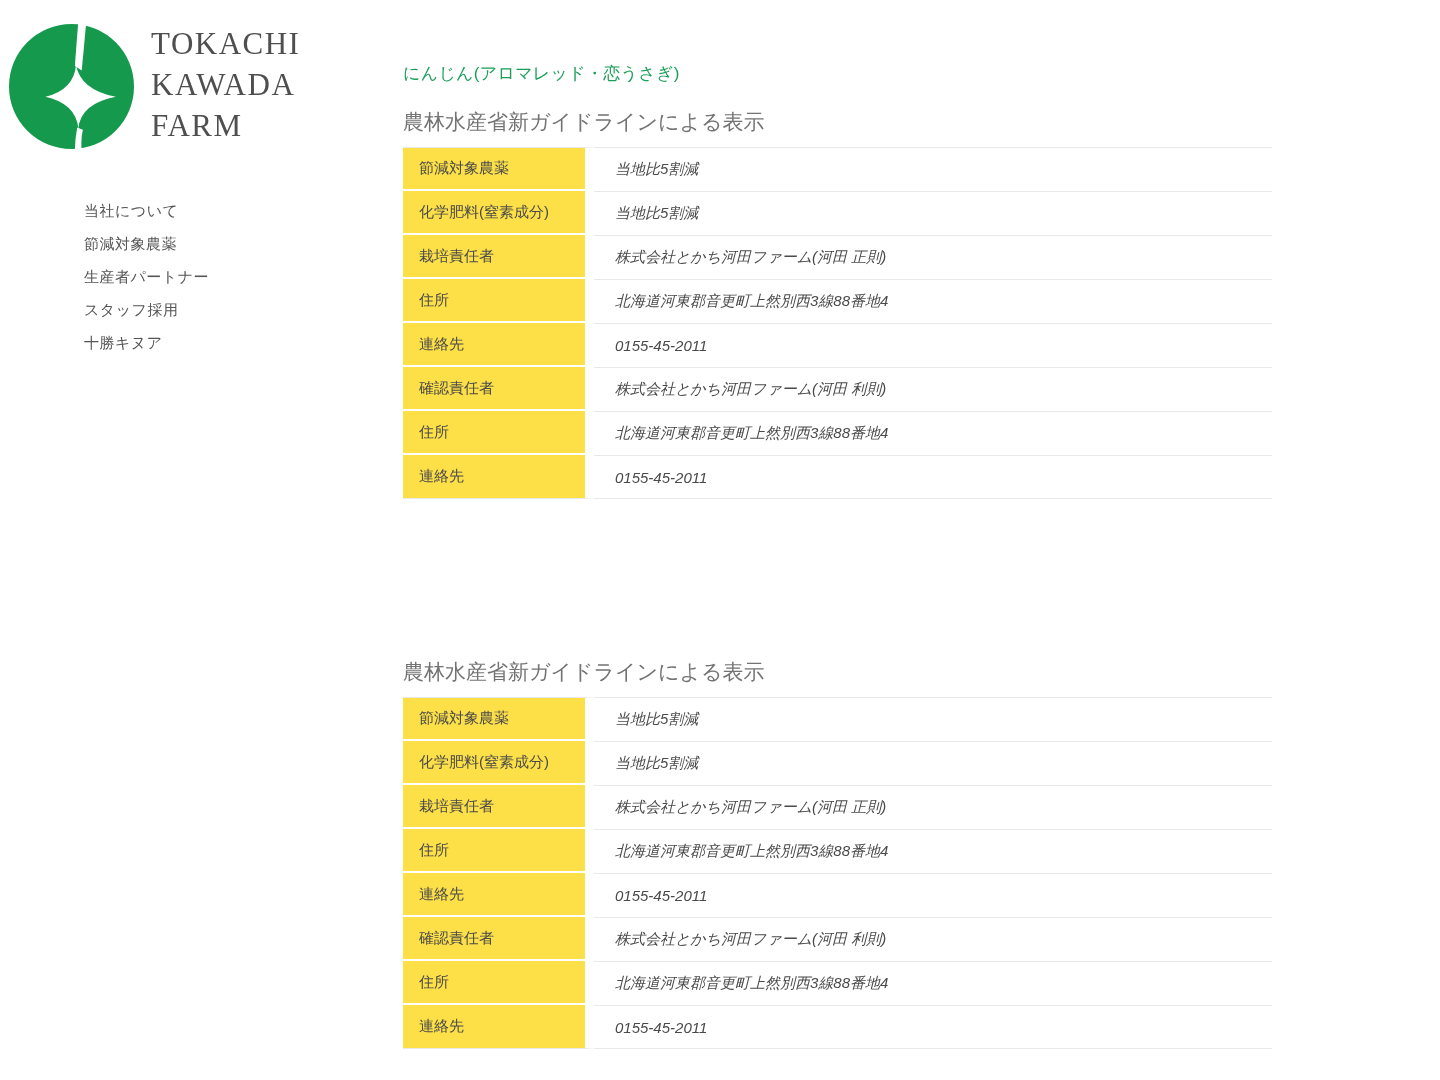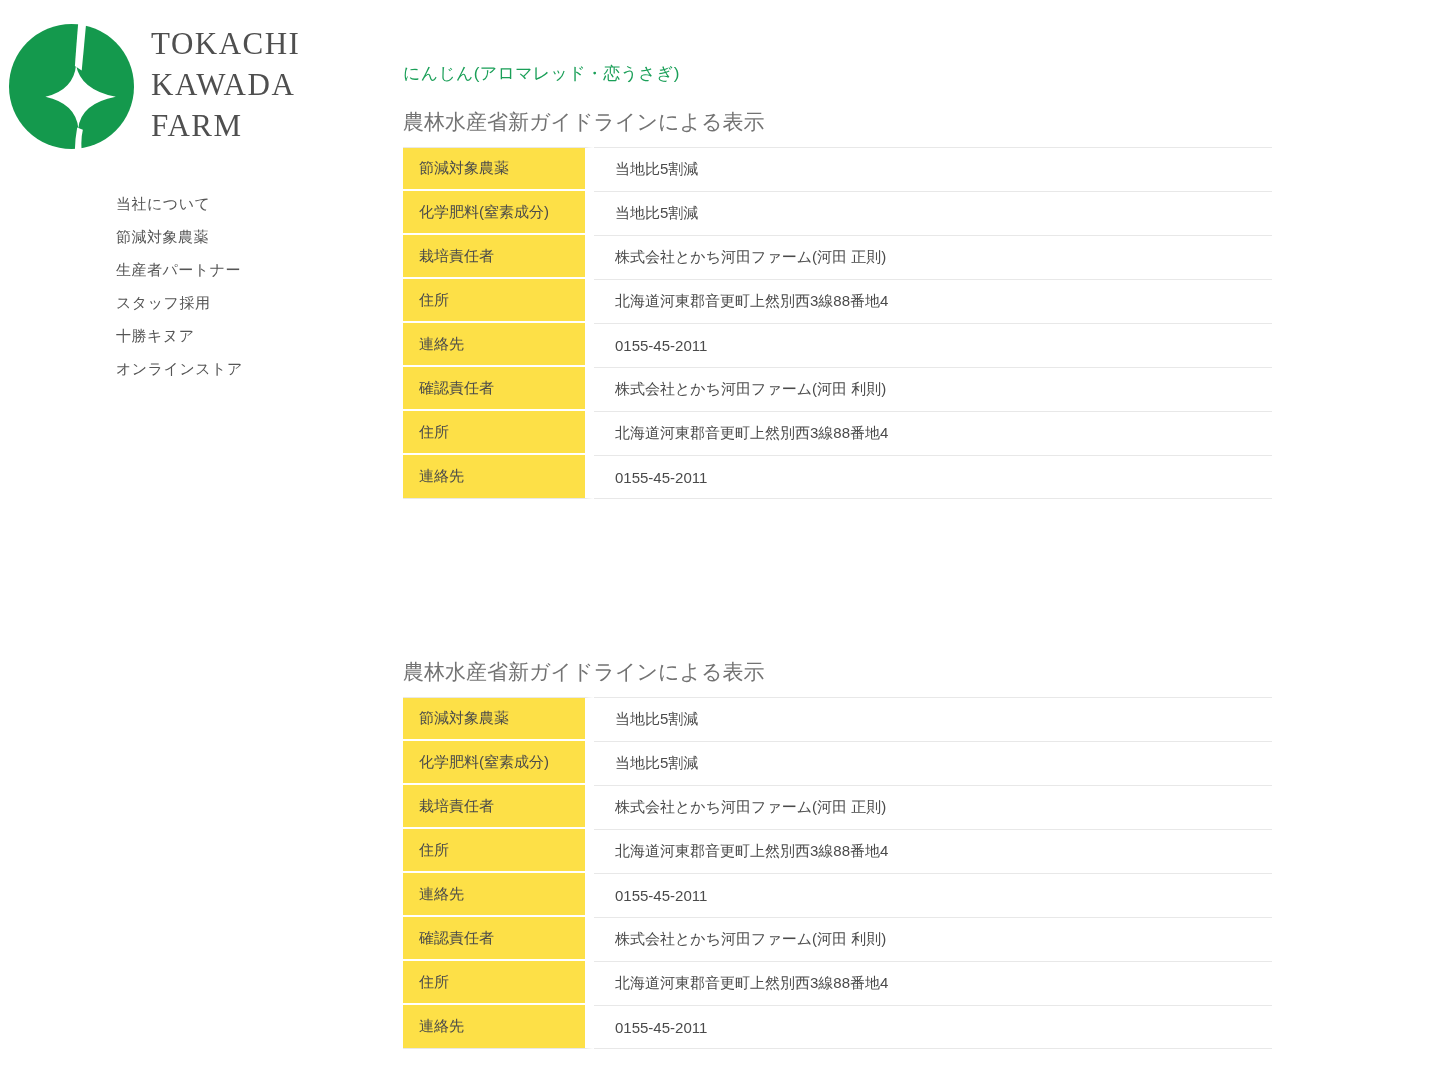--- a/index.html
+++ b/index.html
@@ -16,22 +16,22 @@
   .logo-text {
     position:absolute; left:151px; top:23px;
     font-family:"Liberation Serif", serif;
     font-size:31px; line-height:41px; letter-spacing:1.5px;
     color:#4f4f4f; white-space:pre;
   }
 
   
   .nav { position:absolute; left:0; top:188px; width:400px; }
   .nav-item {
-    position:relative; height:33px; display:flex; align-items:center;
-    padding-left:116px; font-size:15px; color:#555555; cursor:pointer;
+    position:relative; height:33px; display:flex; align-items:flex-end;
+    padding-left:84px; font-size:15px; color:#555555; cursor:pointer;
     letter-spacing:0.5px;
   }
   .nav-item.active { color:#1a9f58; }
   .nav-dash {
     position:absolute; left:133px; top:50%; transform:translateY(-50%);
     width:21px; height:4px; border-radius:2px; background:#1a9f58;
   }
 
   
   .main { position:absolute; left:403px; top:0; width:996px; }
@@ -55,20 +55,21 @@
   .info-table th {
     width:191px;                     
     background:#fde047; background-clip:padding-box;
     padding:0 16px;
     border-right:9px solid rgba(0,0,0,0);
     border-bottom:2px solid #ffffff;
   }
   .info-table td {
     padding:0 21px; background:#ffffff;
     border-top:1px solid #e8e8e8;
+    font-style:italic;
   }
   .info-table tr:first-child th { border-top:1px solid #e8e8e8; }
   .info-table tr:last-child th  { border-bottom:1px solid #e8e8e8; }
   .info-table tr:last-child td  { border-bottom:1px solid #e8e8e8; }
 </style>
 </head>
 <body>
 
 <div class="page">
 
@@ -94,23 +95,20 @@
       <span>節減対象農薬</span>
     </div>
     <div class="nav-item">
       <span>生産者パートナー</span>
     </div>
     <div class="nav-item">
       <span>スタッフ採用</span>
     </div>
     <div class="nav-item">
       <span>十勝キヌア</span>
-    </div>
-    <div class="nav-item">
-      <span>オンラインストア</span>
     </div>
   </nav>
 
   <main class="main">
 
     <section class="section s0">
       <h2 class="sec-title">にんじん(アロマレッド・恋うさぎ)</h2>
       <p class="sec-sub">農林水産省新ガイドラインによる表示</p>
       <table class="info-table">
         <tbody>

